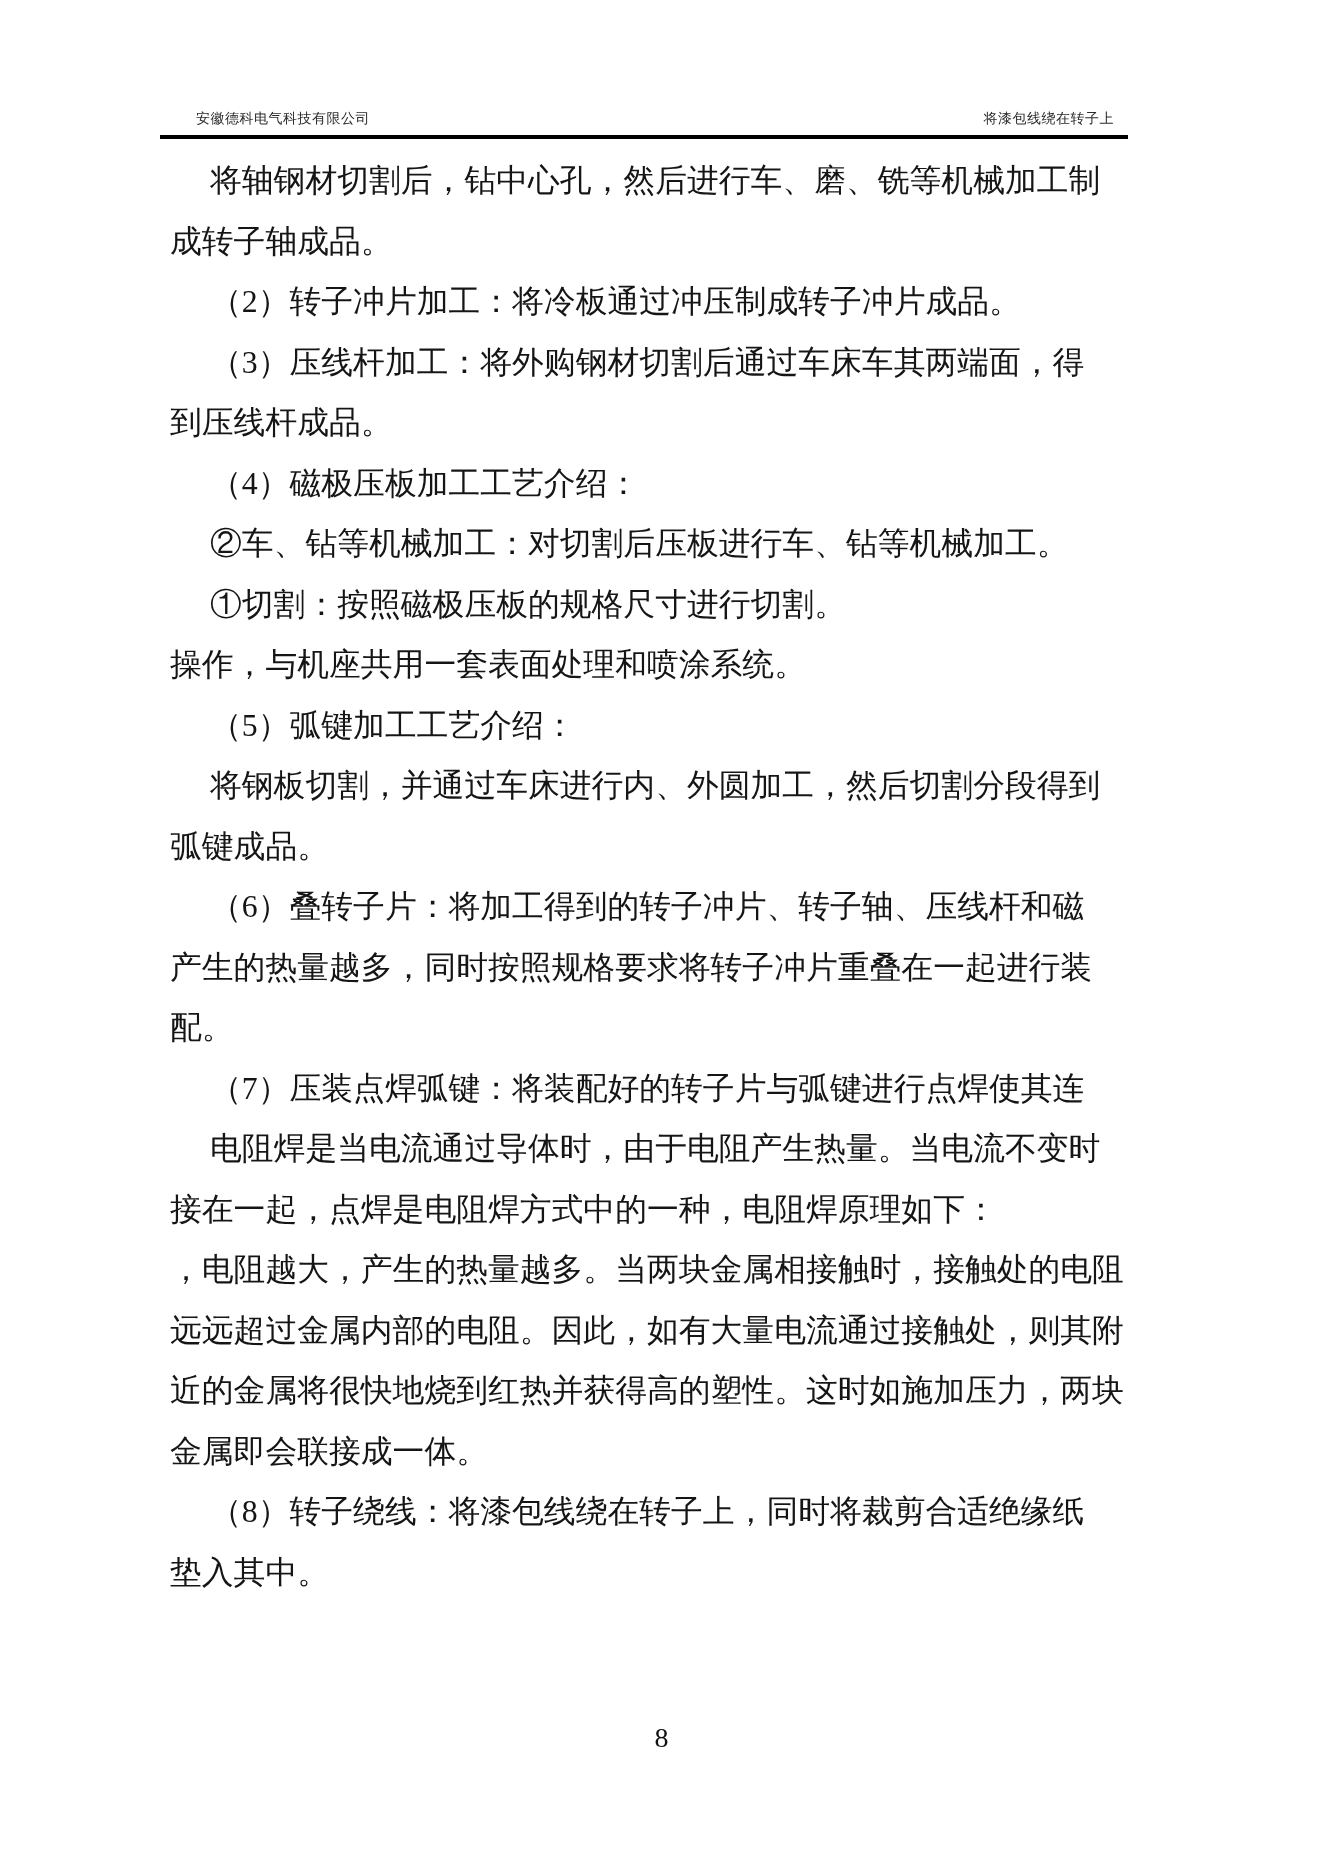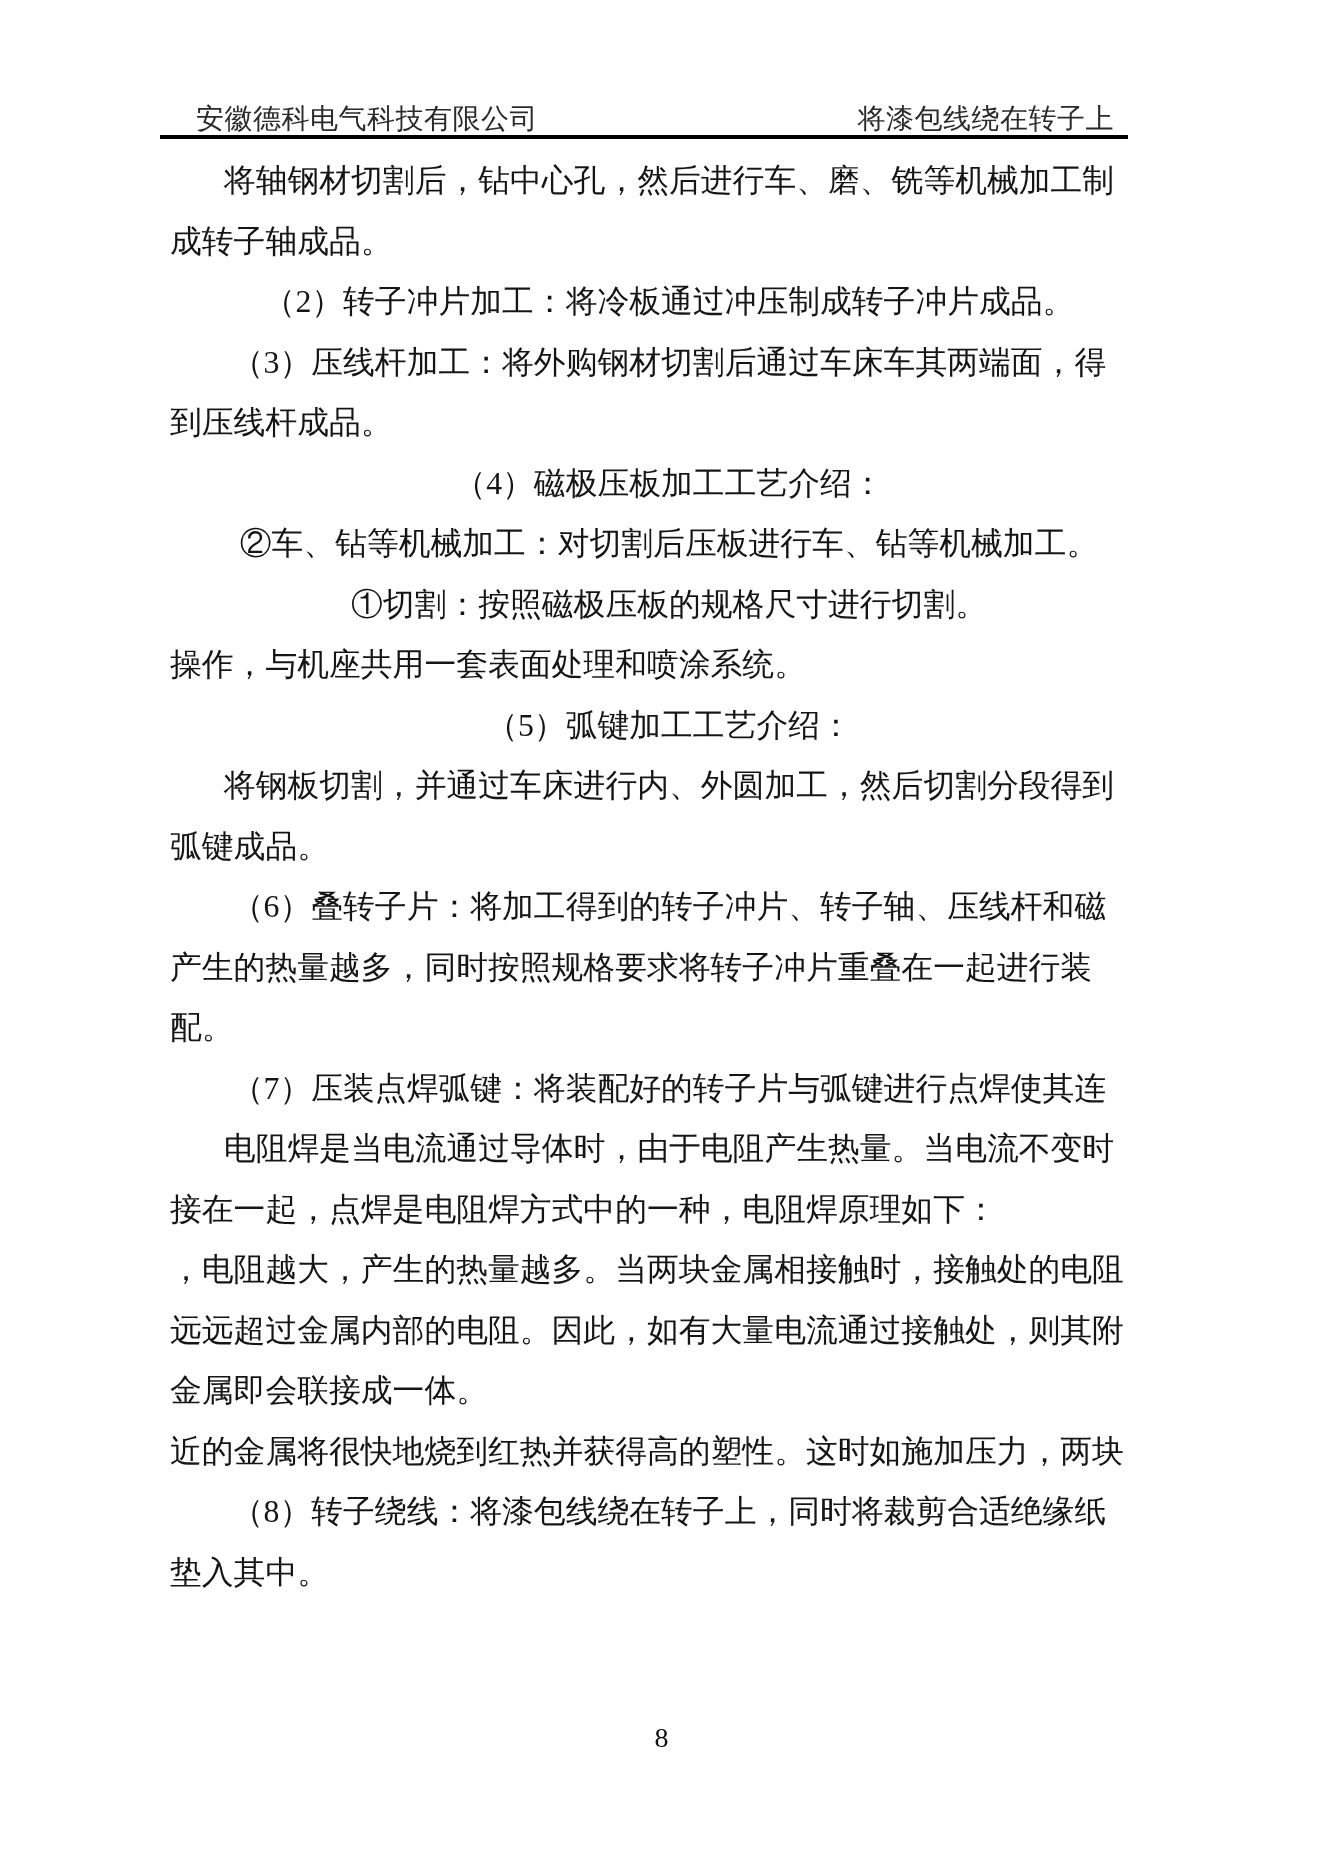--- a/index.html
+++ b/index.html
@@ -25,21 +25,21 @@
     width: 968px;
   }
   .header-row {
     display: flex;
     justify-content: space-between;
     align-items: flex-end;
     height: 131px;
     padding-left: 36px;
     padding-right: 14px;
     box-sizing: border-box;
-    font-size: 28px;
+    font-size: 14px;
     line-height: 24px;
     color: #2a2a2a;
     letter-spacing: 0.5px;
   }
   .header-rule {
     height: 4px;
     background: #000000;
     margin-top: 4px;
   }
 
@@ -52,21 +52,20 @@
     font-size: 31.8px;
     color: #151515;
   }
   .line {
     height: 60.5px;
     line-height: 60.5px;
     white-space: nowrap;
   }
   .line.indent {
     text-indent: 40px;
-    text-align: center;
   }
 
   
   .page-footer {
     position: absolute;
     left: 0;
     width: 100%;
     top: 1716px;
     text-align: center;
     font-size: 28px;
@@ -102,22 +101,22 @@
       <div class="line indent">将钢板切割，并通过车床进行内、外圆加工，然后切割分段得到</div>
       <div class="line">弧键成品。</div>
       <div class="line indent">（6）叠转子片：将加工得到的转子冲片、转子轴、压线杆和磁</div>
       <div class="line">产生的热量越多，同时按照规格要求将转子冲片重叠在一起进行装</div>
       <div class="line">配。</div>
       <div class="line indent">（7）压装点焊弧键：将装配好的转子片与弧键进行点焊使其连</div>
       <div class="line indent">电阻焊是当电流通过导体时，由于电阻产生热量。当电流不变时</div>
       <div class="line">接在一起，点焊是电阻焊方式中的一种，电阻焊原理如下：</div>
       <div class="line">，电阻越大，产生的热量越多。当两块金属相接触时，接触处的电阻</div>
       <div class="line">远远超过金属内部的电阻。因此，如有大量电流通过接触处，则其附</div>
+      <div class="line">近的金属将很快地烧到红热并获得高的塑性。这时如施加压力，两块</div>
       <div class="line">金属即会联接成一体。</div>
-      <div class="line">近的金属将很快地烧到红热并获得高的塑性。这时如施加压力，两块</div>
       <div class="line indent">（8）转子绕线：将漆包线绕在转子上，同时将裁剪合适绝缘纸</div>
       <div class="line">垫入其中。</div>
     </main>
 
   <footer class="page-footer">
     <span>8</span>
   </footer>
 
 </div>
 

